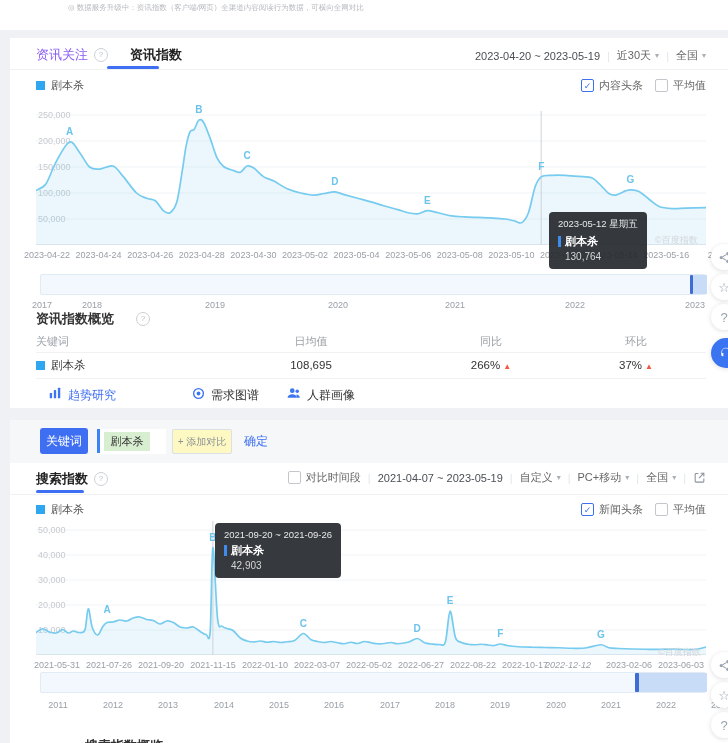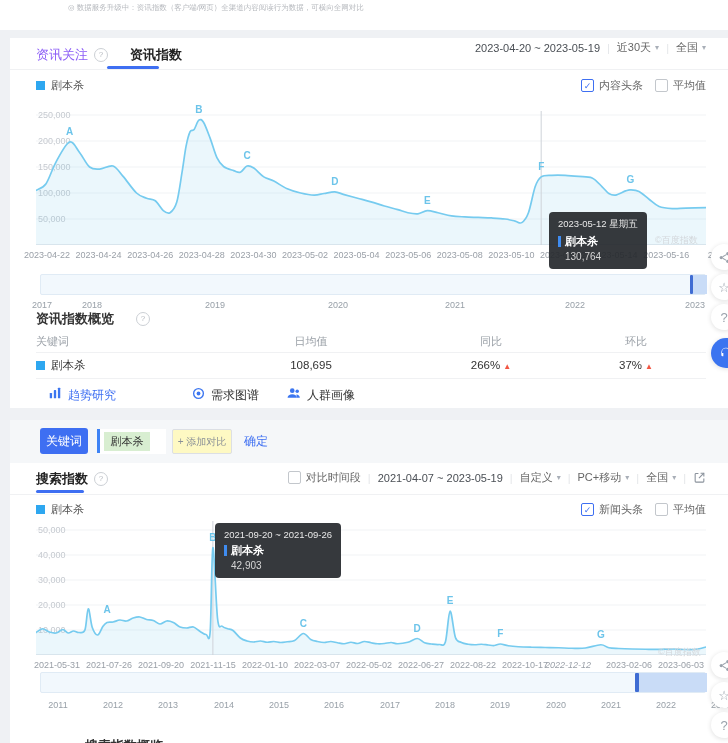--- a/index.html
+++ b/index.html
@@ -55,21 +55,21 @@
   <div class="card" style="top:38px;height:370px">
     <div class="divider" style="top:31px"></div>
 
     <div class="abs hz" style="left:26px;top:8px;gap:6px">
       <span class="tab">资讯关注</span>
       <span class="help">?</span>
       <span class="tab active" style="margin-left:16px">资讯指数</span>
     </div>
     <div class="abs" style="left:97px;top:28px;width:52px;height:3px;background:#3e6ff2;border-radius:2px"></div>
 
-    <div class="hdr-right" style="top:2px">
+    <div class="hdr-right" style="top:10px">
       <span>2023-04-20 ~ 2023-05-19</span>
       <span class="sep">|</span>
       <span class="muted">近30天</span>
       <span class="caret">▾</span>
       <span class="sep">|</span>
       <span class="muted">全国</span>
       <span class="caret">▾</span>
     </div>
 
     <div class="abs hz" style="left:26px;top:40px">

